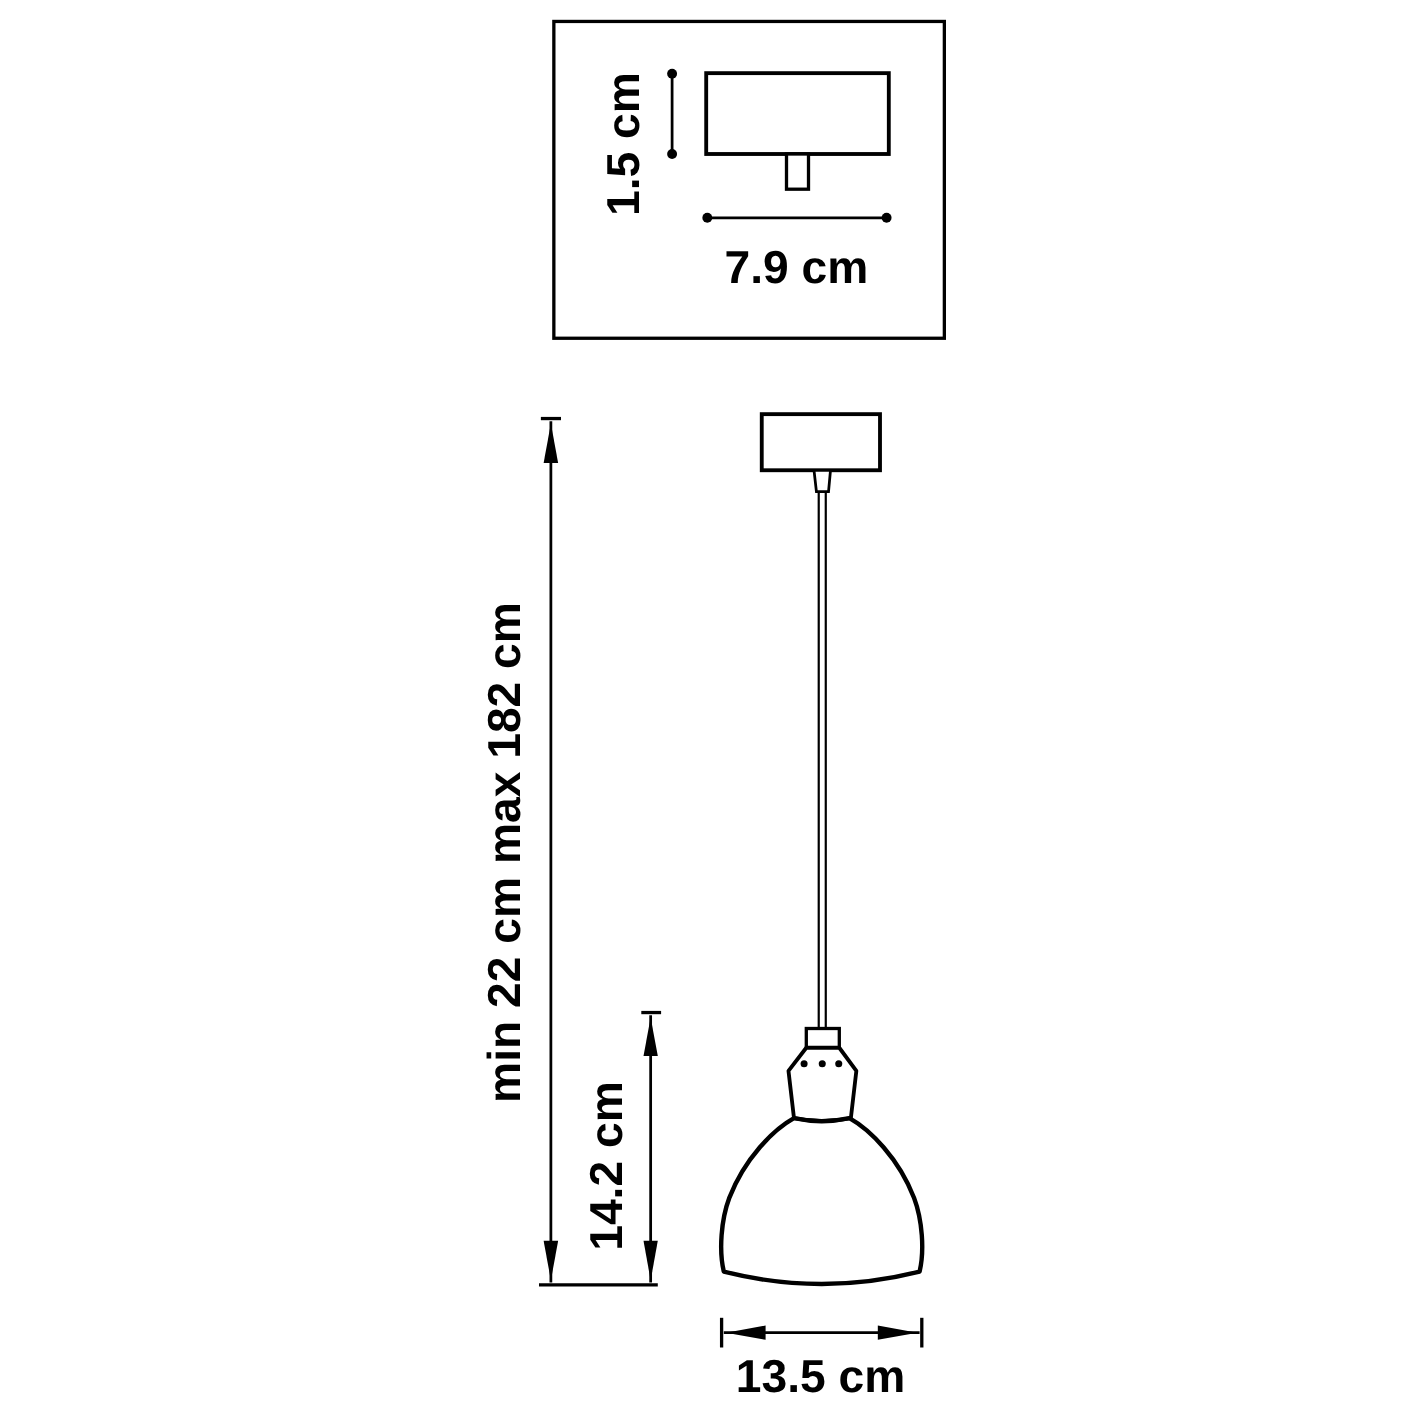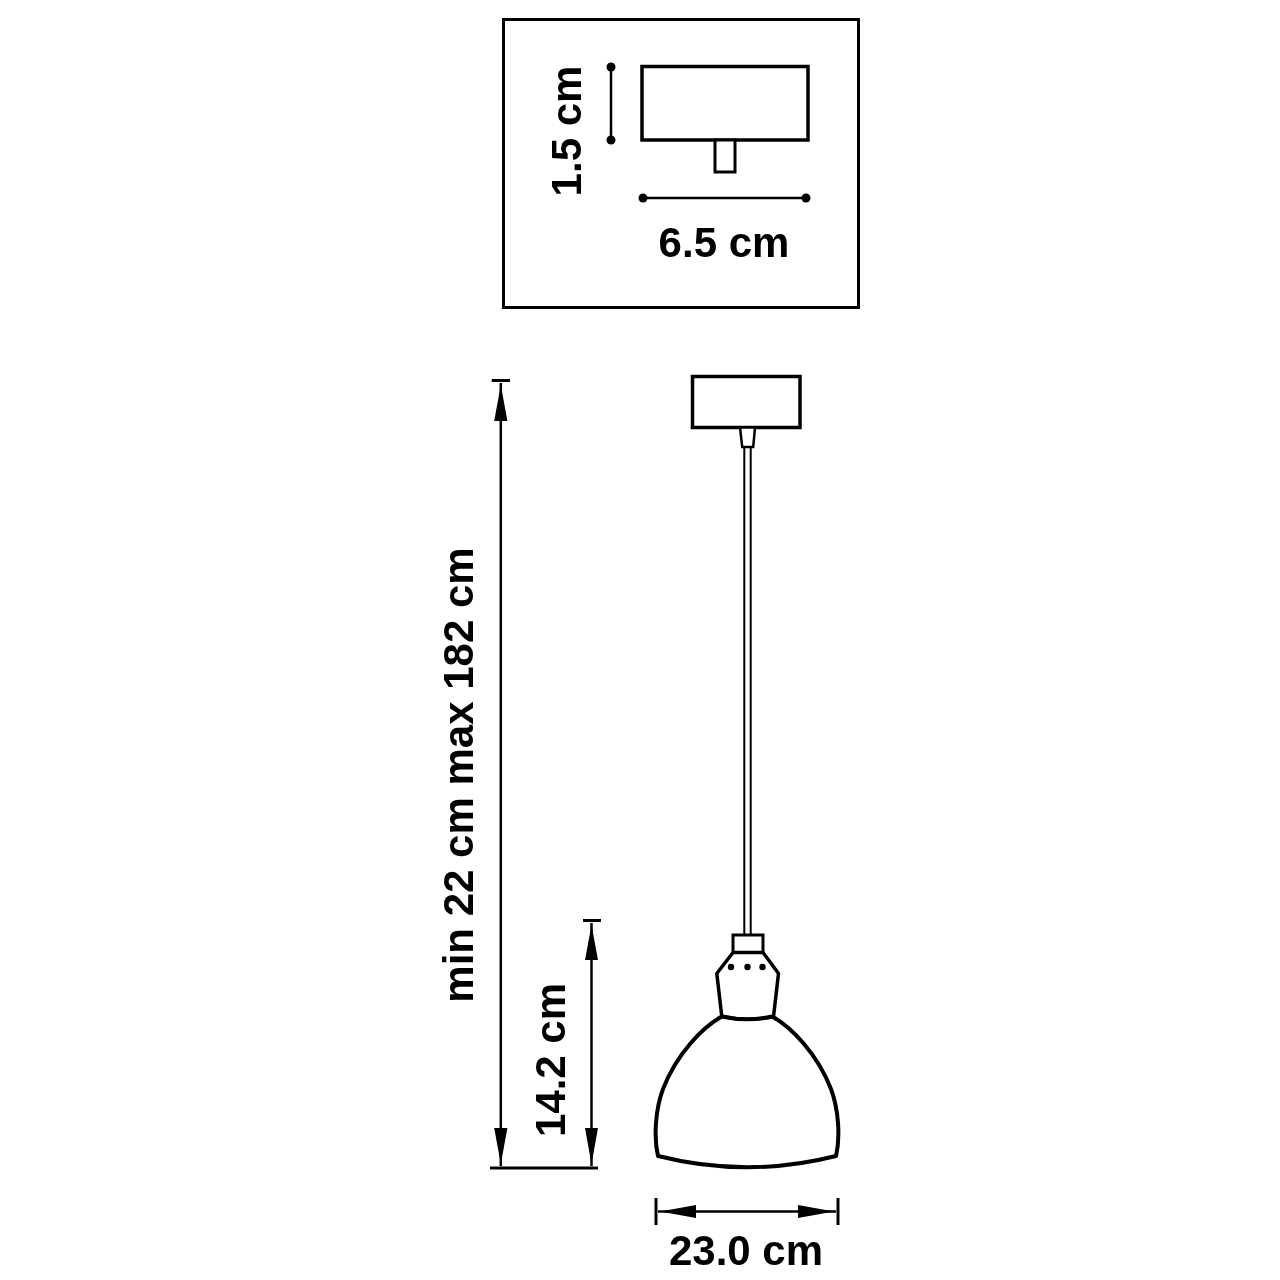--- a/index.html
+++ b/index.html
@@ -94,20 +94,20 @@
       <line class="ln" x1="656" y1="1198" x2="656" y2="1225" stroke-width="3"></line>
       <line class="ln" x1="838" y1="1198" x2="838" y2="1225" stroke-width="3"></line>
       <line class="ln" x1="658" y1="1211.5" x2="836" y2="1211.5" stroke-width="2.5"></line>
       <polygon class="solid" points="660,1211.5 696,1205 696,1218"></polygon>
       <polygon class="solid" points="834,1211.5 798,1205 798,1218"></polygon>
     </g>
   </svg>
 
   <div class="dim-label rot" style="left:567px; top:131px;">1.5 cm</div>
 
-  <div class="dim-label" style="left:724px; top:243px;">6.5 cm</div>
+  <div class="dim-label" style="left:724px; top:243px;">7.9 cm</div>
 
   <div class="dim-label rot" style="left:459px; top:775px;">min 22 cm max 182 cm</div>
 
   <div class="dim-label rot" style="left:551px; top:1060px;">14.2 cm</div>
 
-  <div class="dim-label" style="left:746px; top:1251px;">23.0 cm</div>
+  <div class="dim-label" style="left:746px; top:1251px;">13.5 cm</div>
 </div>
 
 </body></html>

